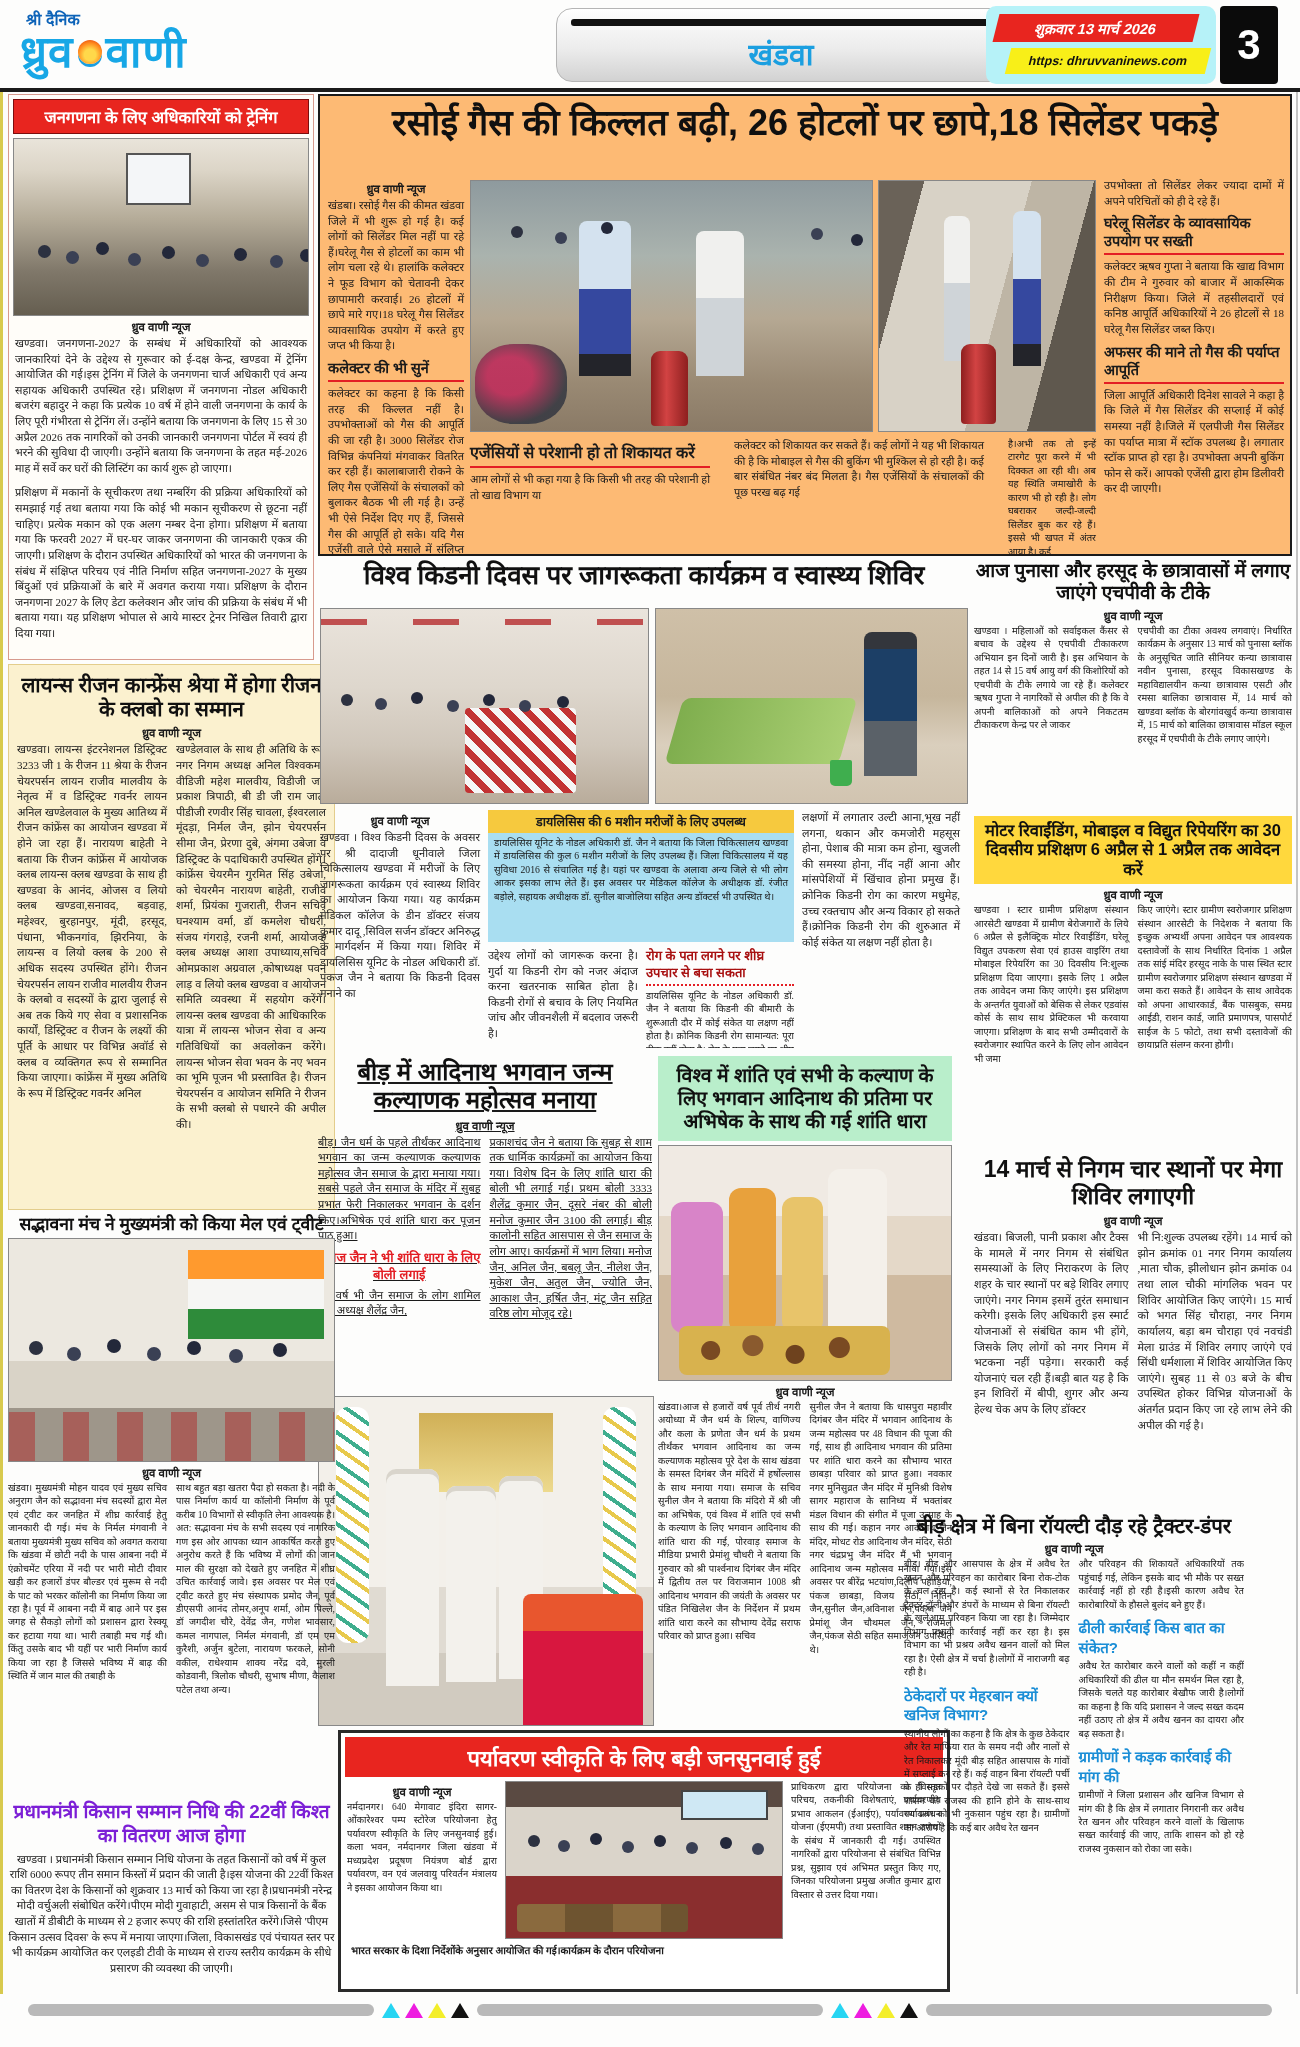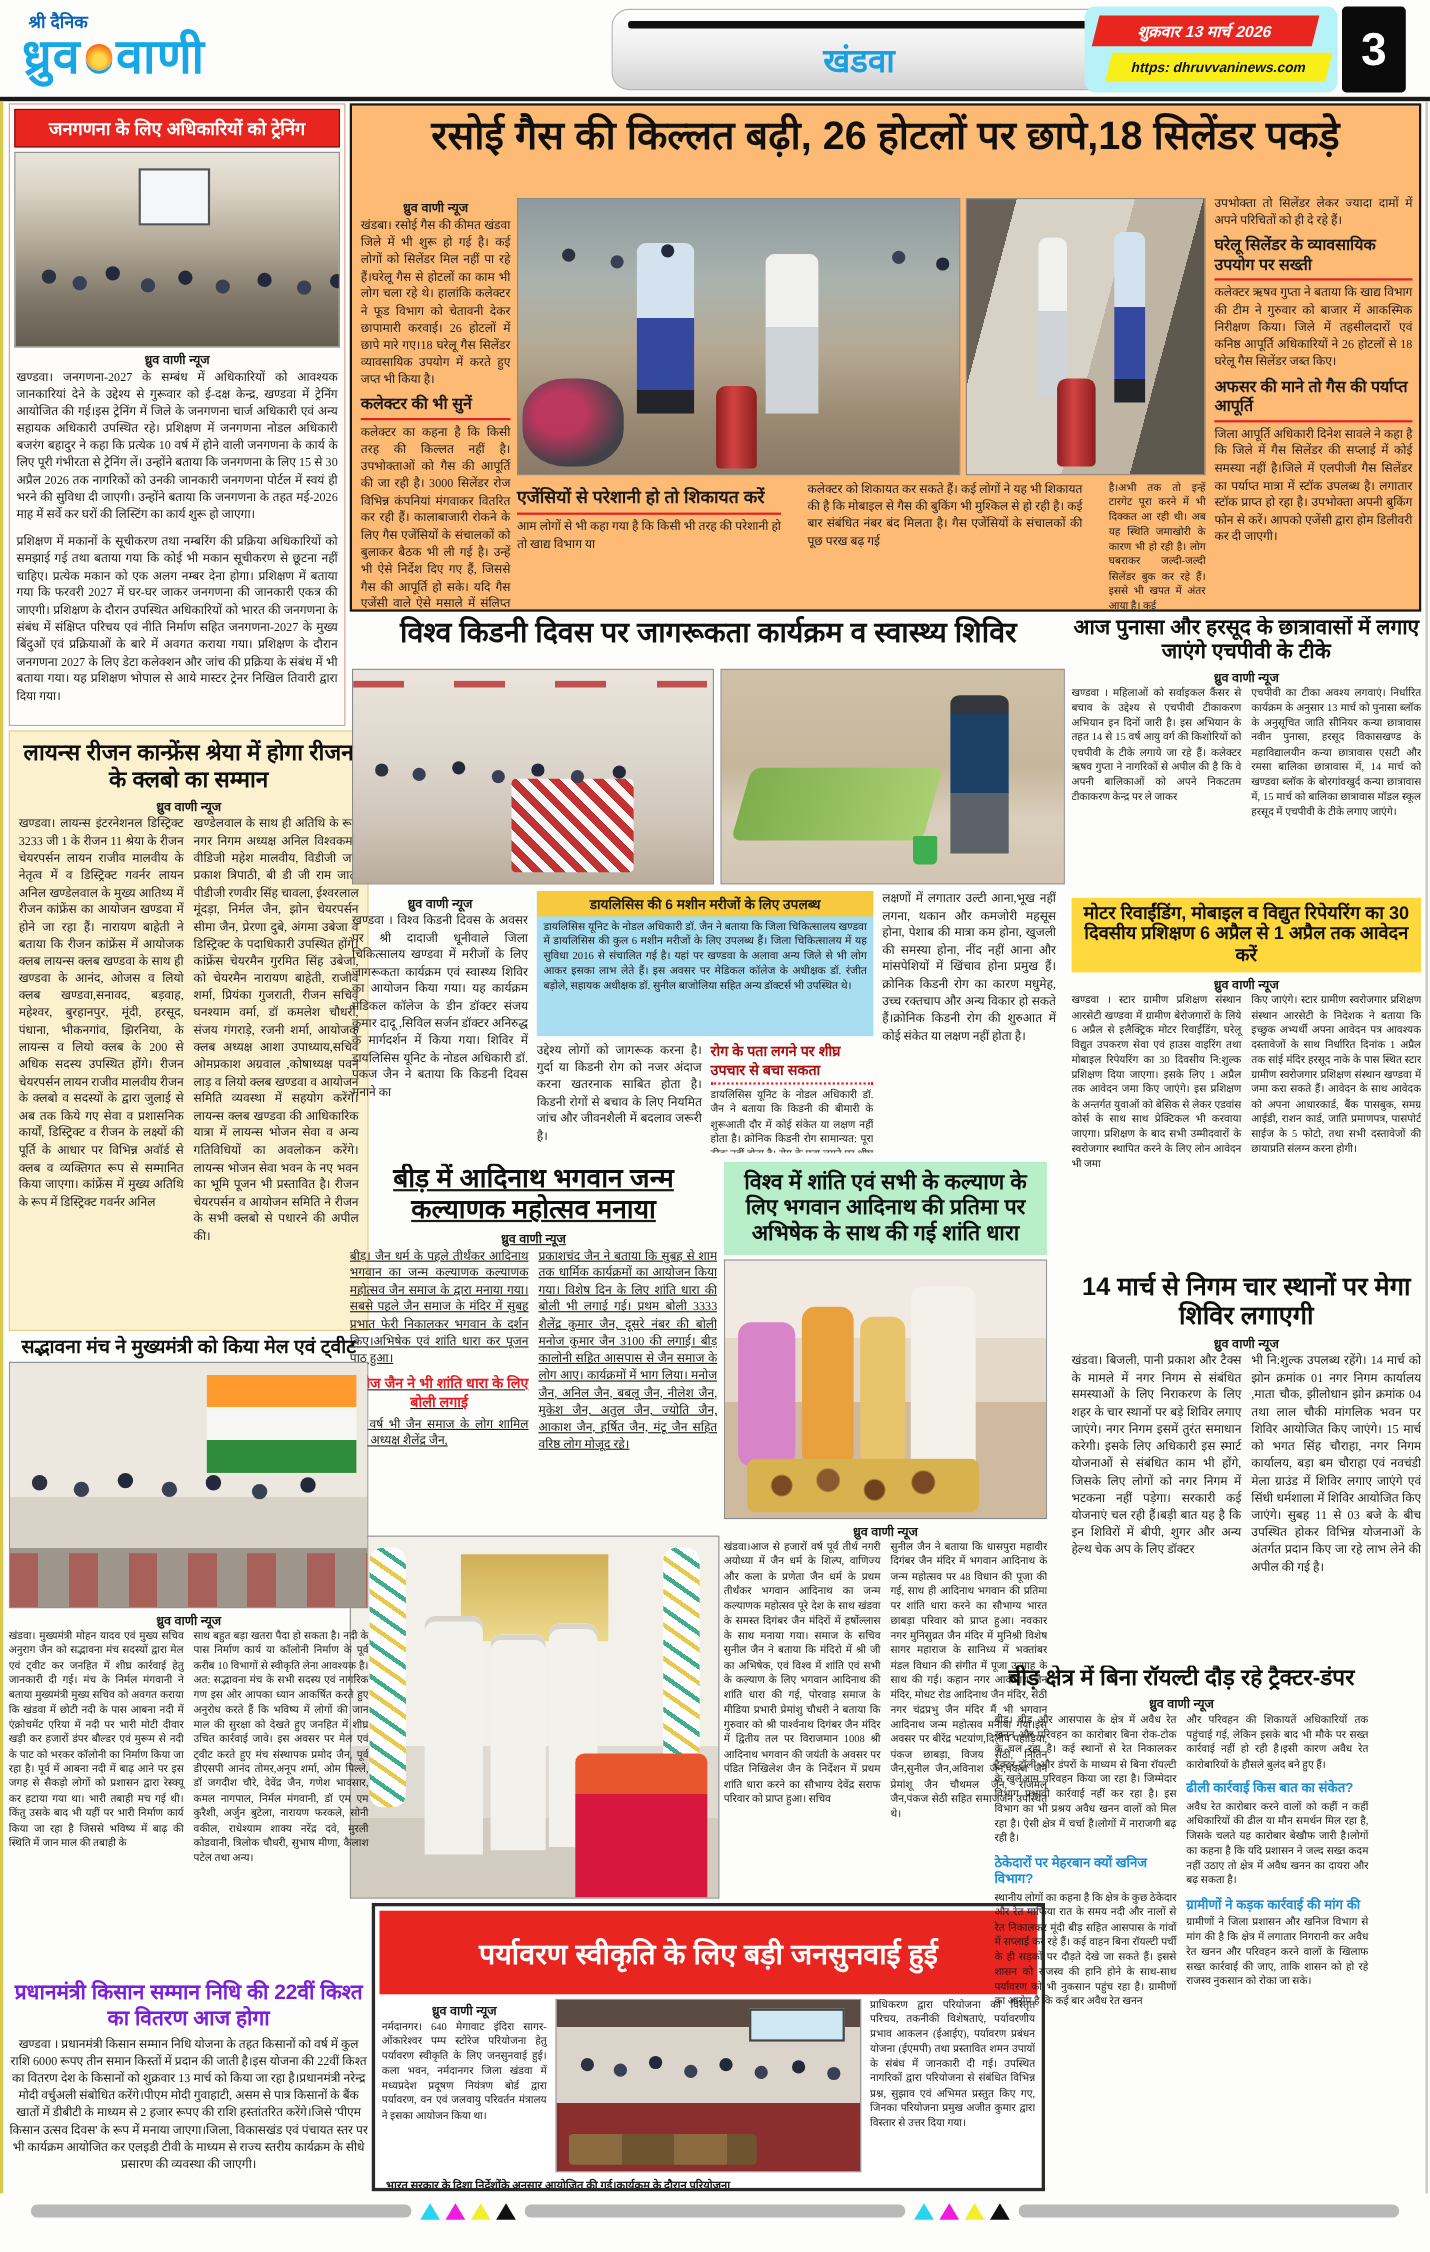--- a/index.html
+++ b/index.html
@@ -10,21 +10,21 @@
   .hl{font-family:"Liberation Sans",sans-serif;font-weight:700;color:#101010;text-align:center;line-height:1.18;}
   .byline{text-align:center;font-weight:700;font-size:11.5px;margin:3px 0 2px;font-family:"Liberation Sans",sans-serif;}
   .txt{font-size:10.4px;line-height:1.42;text-align:justify;}
   .cols{display:flex;gap:9px;}
   .col{flex:1;min-width:0;}
   .sub-red{font-family:"Liberation Sans",sans-serif;font-weight:700;font-size:14.5px;
            border-bottom:2.5px solid #e31e24;padding-bottom:3px;margin:5px 0 4px;line-height:1.25;}
   .sub-red-c{font-family:"Liberation Sans",sans-serif;font-weight:700;font-size:13px;color:#e31e24;text-align:center;margin:6px 0 4px;line-height:1.3;}
   .sub-maroon{font-family:"Liberation Sans",sans-serif;font-weight:700;font-size:13px;color:#a81010;
            border-bottom:2px dotted #e31e24;padding-bottom:2px;margin:0 0 4px;line-height:1.3;}
-  .sub-blue{font-family:"Liberation Sans",sans-serif;font-weight:700;font-size:12px;color:#1b8ed6;margin:6px 0 3px;line-height:1.3;}
+  .sub-blue{font-family:"Liberation Sans",sans-serif;font-weight:700;font-size:15px;color:#1b8ed6;margin:6px 0 3px;line-height:1.3;}
   
   .masthead{left:20px;top:8px;width:300px;}
   .mast-pre{color:#0d63b8;font-weight:700;font-size:16px;font-family:"Liberation Sans",sans-serif;margin-left:6px;}
   .mast-main{font-size:44px;font-weight:700;color:#17a7e6;font-family:"Liberation Sans",sans-serif;
              letter-spacing:1px;line-height:1.0;display:flex;align-items:center;gap:4px;}
   .sun-icon{width:24px;height:24px;border-radius:50%;display:inline-block;
             background:radial-gradient(circle at 50% 62%,#ffd84a 30%,#ff8a1e 62%,#e84c0f 85%);
             box-shadow:0 3px 0 #1b9fe0;}
   .edition-chip{left:556px;top:8px;width:448px;height:72px;background:linear-gradient(180deg,#ffffff,#ececec 55%,#d2d2d2);
             border:1px solid #b5b5b5;border-radius:16px;}
@@ -132,22 +132,22 @@
   .a-shanti .ph{height:234px;margin-top:4px;}
   .a-nigam{left:974px;top:1156px;width:318px;height:354px;}
   .a-nigam .hl{font-size:23px;}
   .a-hpv{left:974px;top:560px;width:318px;height:252px;}
   .a-hpv .hl{font-size:19px;}
   .a-motor{left:974px;top:816px;width:318px;height:336px;}
   .motor-head{background:#ffd83d;padding:5px 4px;font-size:16.5px;}
   .a-sand{left:904px;top:1514px;width:340px;height:478px;}
   .a-sand .hl{font-size:20.5px;}
   .a-jansu{left:338px;top:1730px;width:612px;height:262px;border:3px solid #2a2a2a;background:#fff;box-sizing:border-box;}
-  .jansu-bar{margin:4px;background:#e8251f;color:#fff;font-size:26px;font-weight:700;text-align:center;
-        padding:20px 2px;font-family:"Liberation Sans",sans-serif;}
+  .jansu-bar{margin:4px;background:#e8251f;color:#fff;font-size:22px;font-weight:700;text-align:center;
+        padding:5px 2px;font-family:"Liberation Sans",sans-serif;}
   .jansu-row{display:flex;gap:8px;margin:2px 6px;height:158px;overflow:hidden;}
   .jansu-cap{display:flex;margin:4px 10px 0;font-size:10.2px;font-weight:600;}
   .small{font-size:11px;}
   .tiny{font-size:9.5px;}
   
   .footer{left:0;top:2000px;width:1300px;height:20px;display:flex;align-items:center;gap:8px;padding:0 28px;box-sizing:border-box;}
   .gbar{height:12px;background:#b9b9b9;border-radius:6px;flex:1;}
   .tris{display:flex;gap:5px;align-items:flex-end;}
   .tri{width:0;height:0;border-left:9px solid transparent;border-right:9px solid transparent;border-bottom:15px solid #111;}
   .t-c{border-bottom-color:#26d5f2;} .t-m{border-bottom-color:#ee1ce0;} .t-y{border-bottom-color:#f3ee2a;} .t-k{border-bottom-color:#111;}

